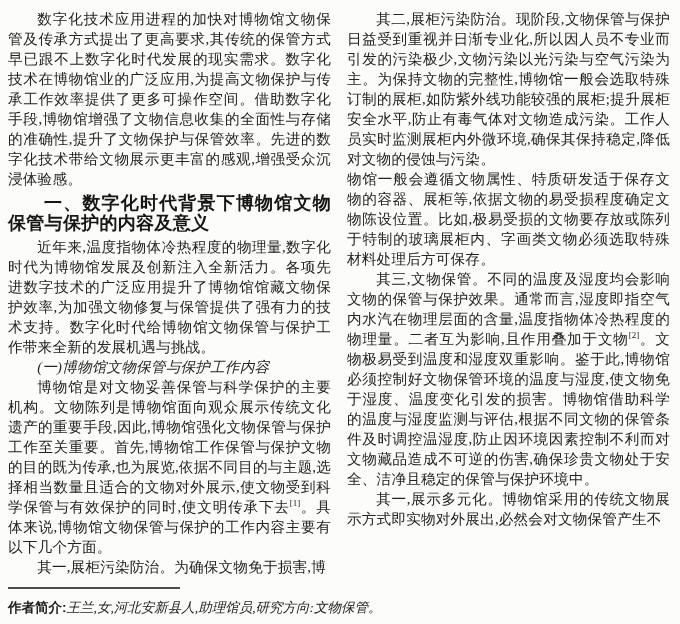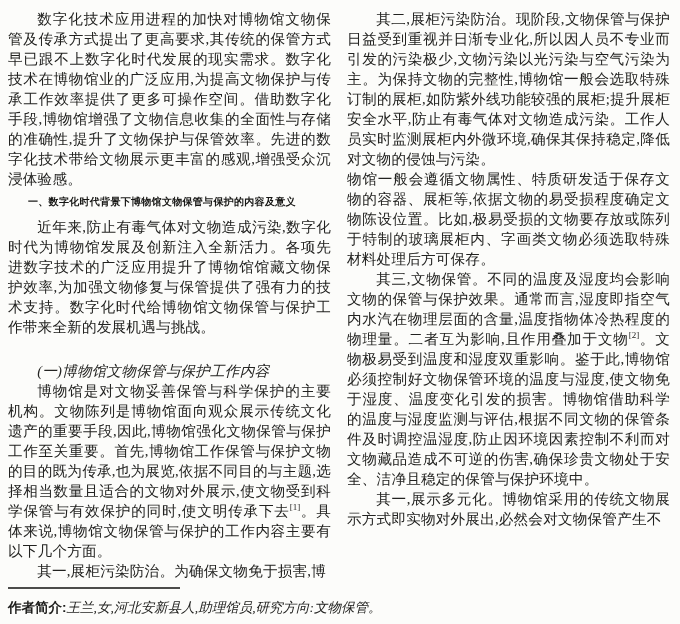--- a/index.html
+++ b/index.html
@@ -26,34 +26,33 @@
   }
   .para {
     font-size: 14.6px;
     line-height: 20px;
     text-align: justify;
     text-justify: inter-ideograph;
     letter-spacing: 0.2px;
   }
   .indent { text-indent: 2em; }
   .heading {
-    font-family: Liberation Mono, monospace;
+    font-family: Liberation Serif, serif;
     font-weight: 700;
-    font-size: 10px;
+    font-size: 18px;
     line-height: 20px;
     color: #161614;
     text-align: justify;
     text-indent: 2em;
     margin: 4px 0;
     letter-spacing: 0.3px;
   }
   .subheading {
     font-style: italic; 
     color: #242422;
-    margin-top: 24px;
   }
   sup.cite {
     font-size: 9px;
     line-height: 0;
     vertical-align: super;
     letter-spacing: 0;
   }
   .footnote {
     position: absolute;
     left: 8px;
@@ -82,21 +81,21 @@
 </style>
 </head>
 <body>
 
 <div class="page">
   <div class="columns">
 
     <div class="column">
       <p class="para indent">数字化技术应用进程的加快对博物馆文物保管及传承方式提出了更高要求,其传统的保管方式早已跟不上数字化时代发展的现实需求。数字化技术在博物馆业的广泛应用,为提高文物保护与传承工作效率提供了更多可操作空间。借助数字化手段,博物馆增强了文物信息收集的全面性与存储的准确性,提升了文物保护与保管效率。先进的数字化技术带给文物展示更丰富的感观,增强受众沉浸体验感。</p>
       <h2 class="heading">一、数字化时代背景下博物馆文物保管与保护的内容及意义</h2>
-      <p class="para indent">近年来,防止有毒气体对文物造成污染,数字化时代为博物馆发展及创新注入全新活力。各项先进数字技术的广泛应用提升了博物馆馆藏文物保护效率,为加强文物修复与保管提供了强有力的技术支持。数字化时代给博物馆文物保管与保护工作带来全新的发展机遇与挑战。</p>
+      <p class="para indent">近年来,温度指物体冷热程度的物理量,数字化时代为博物馆发展及创新注入全新活力。各项先进数字技术的广泛应用提升了博物馆馆藏文物保护效率,为加强文物修复与保管提供了强有力的技术支持。数字化时代给博物馆文物保管与保护工作带来全新的发展机遇与挑战。</p>
       <p class="para indent subheading">(一)博物馆文物保管与保护工作内容</p>
       <p class="para indent"><span>博物馆是对文物妥善保管与科学保护的主要机构。文物陈列是博物馆面向观众展示传统文化遗产的重要手段,因此,博物馆强化文物保管与保护工作至关重要。首先,博物馆工作保管与保护文物的目的既为传承,也为展览,依据不同目的与主题,选择相当数量且适合的文物对外展示,使文物受到科学保管与有效保护的同时,使文明传承下去</span><sup class="cite">[1]</sup><span>。具体来说,博物馆文物保管与保护的工作内容主要有以下几个方面。</span></p>
       <p class="para indent">其一,展柜污染防治。为确保文物免于损害,博</p>
     </div>
 
     <div class="column">
       <p class="para indent">其二,展柜污染防治。现阶段,文物保管与保护日益受到重视并日渐专业化,所以因人员不专业而引发的污染极少,文物污染以光污染与空气污染为主。为保持文物的完整性,博物馆一般会选取特殊订制的展柜,如防紫外线功能较强的展柜;提升展柜安全水平,防止有毒气体对文物造成污染。工作人员实时监测展柜内外微环境,确保其保持稳定,降低对文物的侵蚀与污染。</p>
       <p class="para">物馆一般会遵循文物属性、特质研发适于保存文物的容器、展柜等,依据文物的易受损程度确定文物陈设位置。比如,极易受损的文物要存放或陈列于特制的玻璃展柜内、字画类文物必须选取特殊材料处理后方可保存。</p>
       <p class="para indent"><span>其三,文物保管。不同的温度及湿度均会影响文物的保管与保护效果。通常而言,湿度即指空气内水汽在物理层面的含量,温度指物体冷热程度的物理量。二者互为影响,且作用叠加于文物</span><sup class="cite">[2]</sup><span>。文物极易受到温度和湿度双重影响。鉴于此,博物馆必须控制好文物保管环境的温度与湿度,使文物免于湿度、温度变化引发的损害。博物馆借助科学的温度与湿度监测与评估,根据不同文物的保管条件及时调控温湿度,防止因环境因素控制不利而对文物藏品造成不可逆的伤害,确保珍贵文物处于安全、洁净且稳定的保管与保护环境中。</span></p>
       <p class="para indent">其一,展示多元化。博物馆采用的传统文物展示方式即实物对外展出,必然会对文物保管产生不</p>

